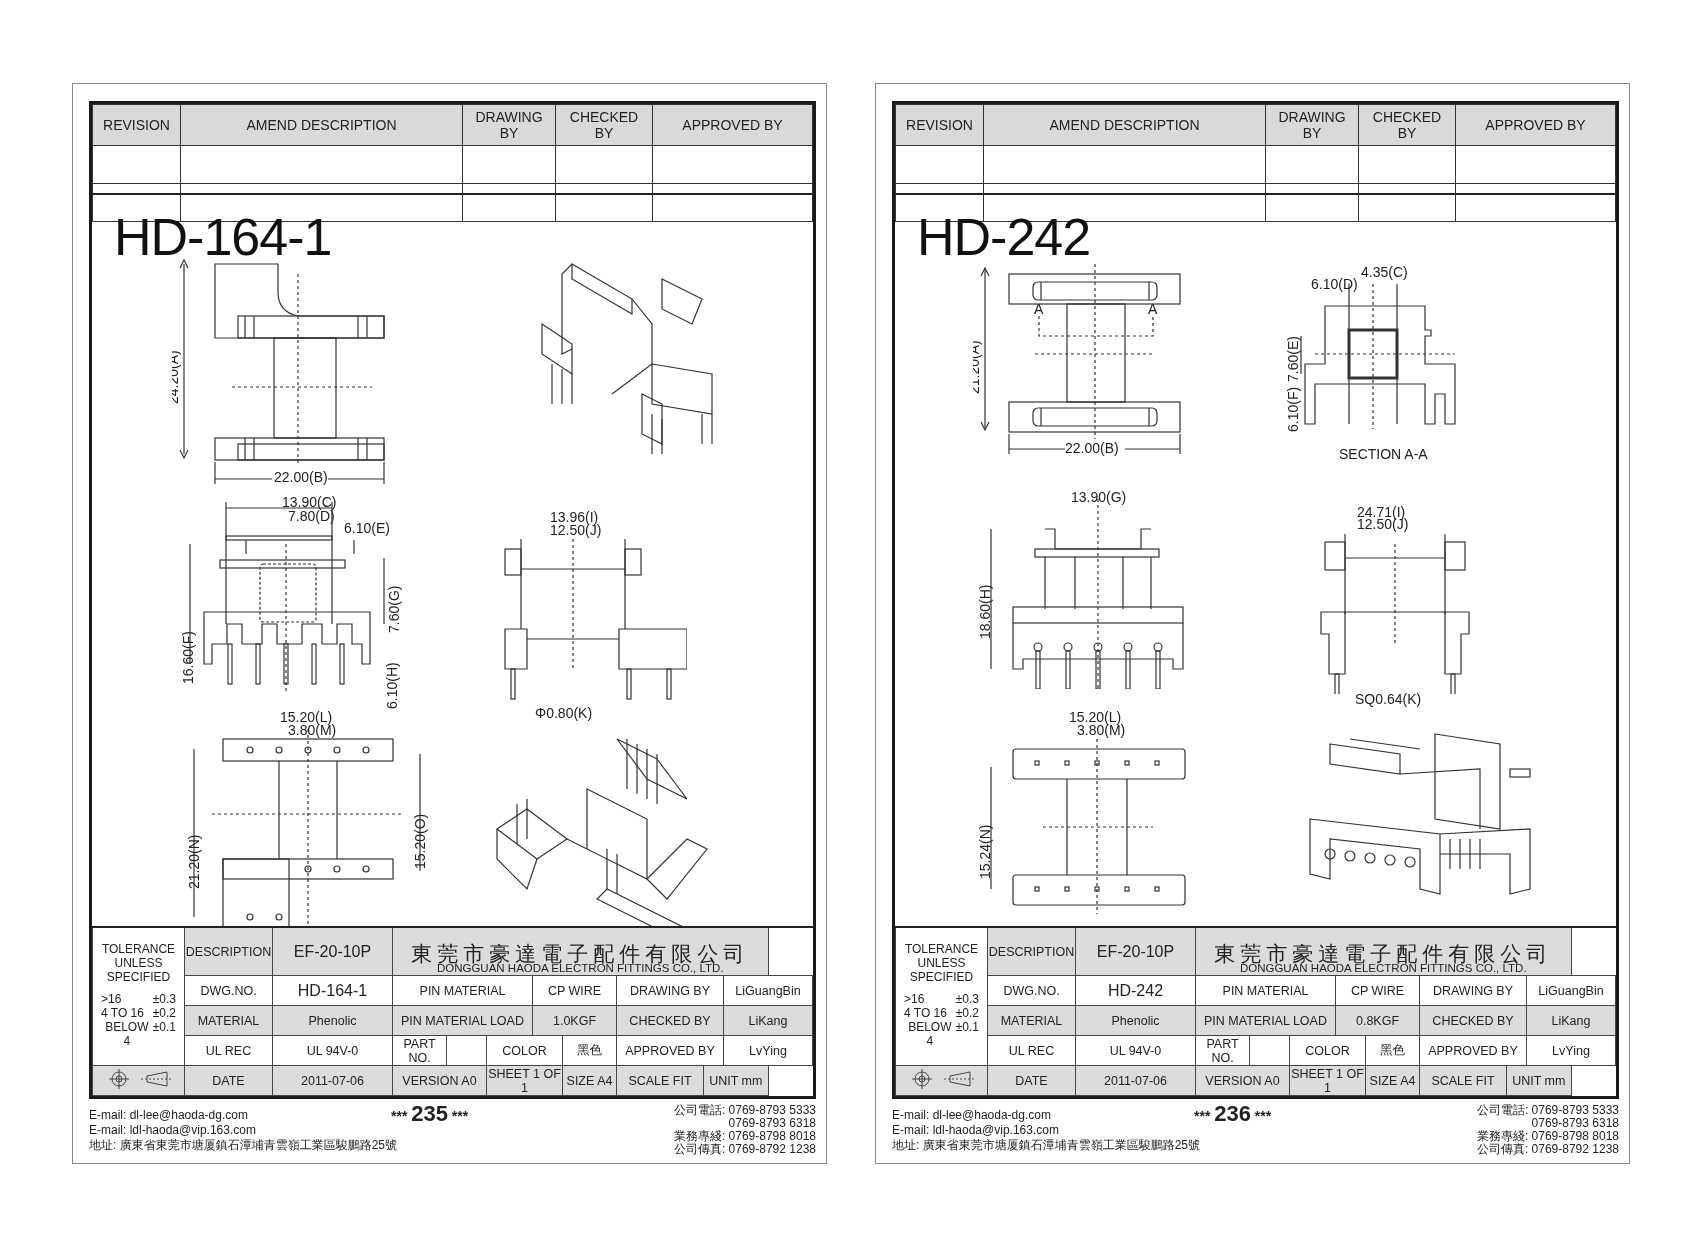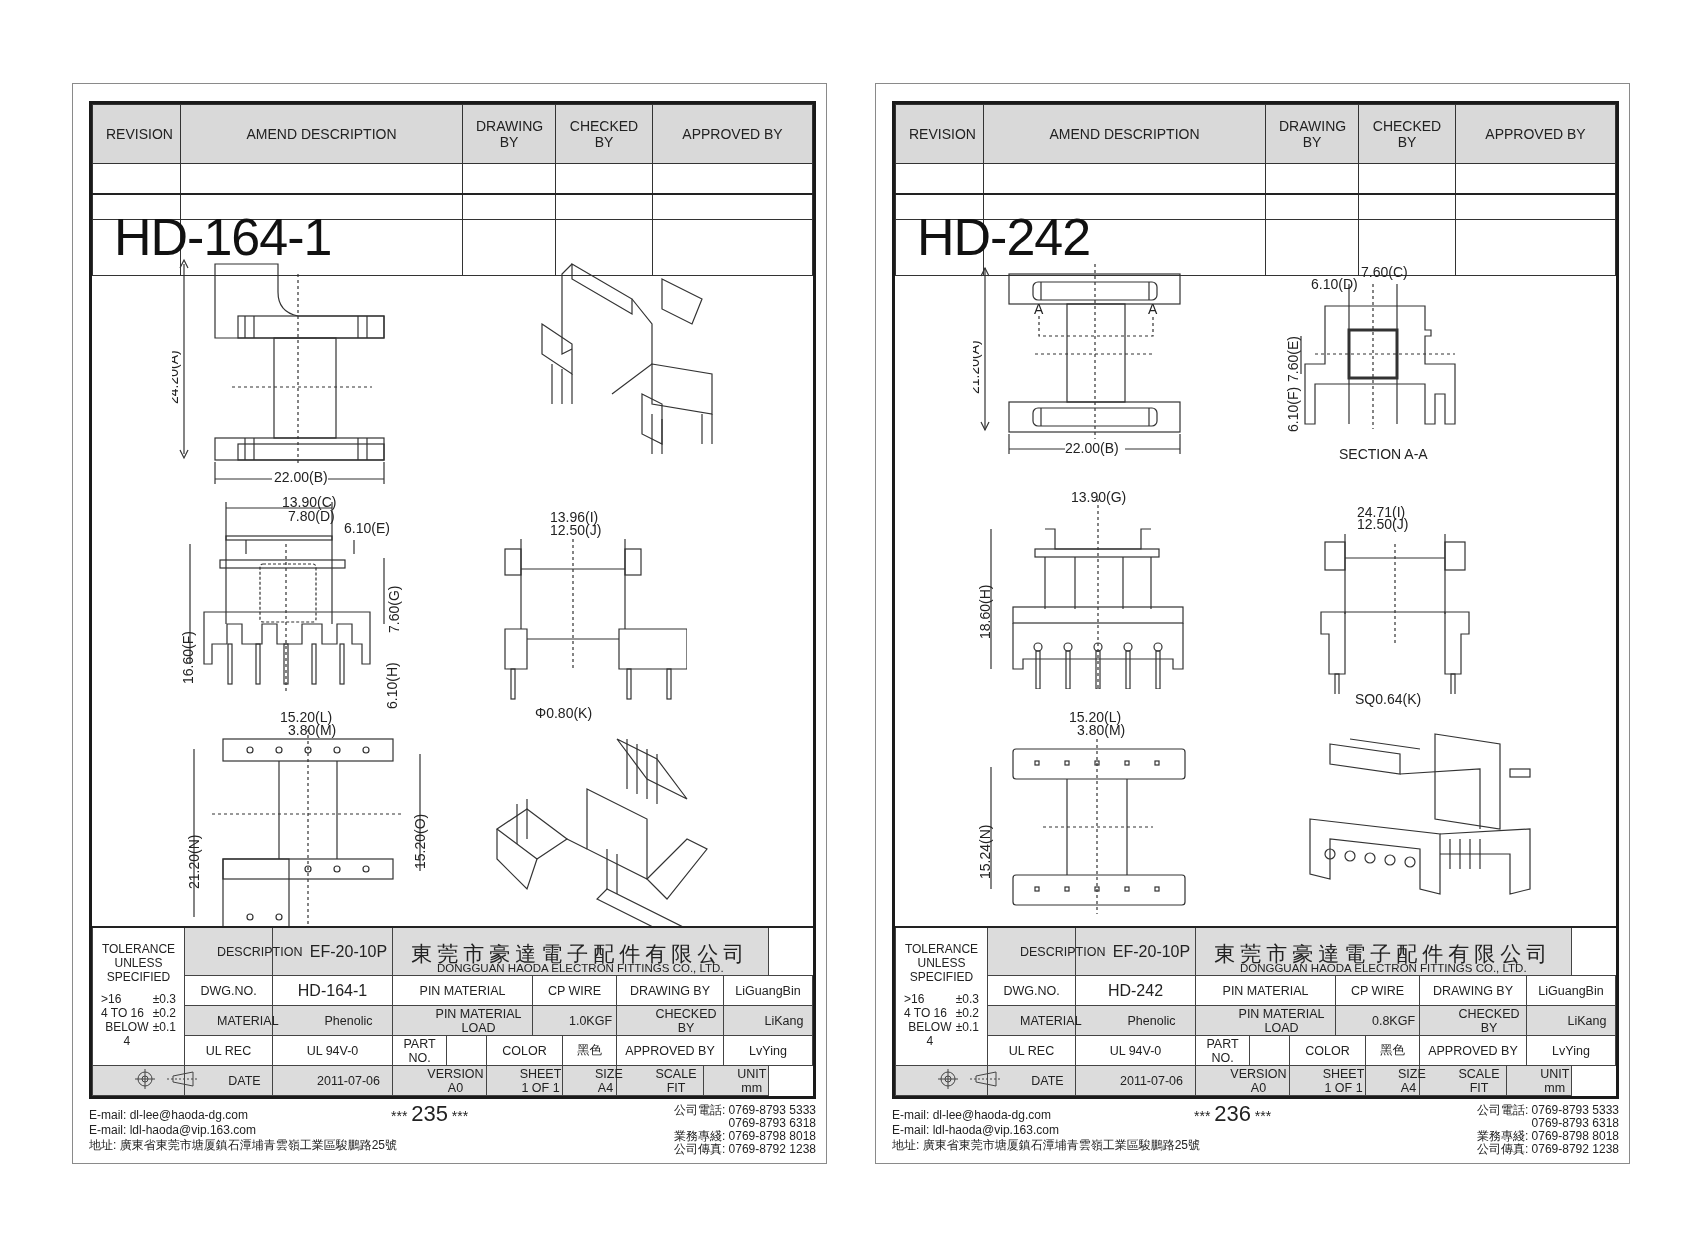--- a/index.html
+++ b/index.html
@@ -3,41 +3,41 @@
 <meta charset="utf-8">
 <style>
   html,body{margin:0;padding:0;background:#fff;}
   body{width:1701px;height:1240px;position:relative;overflow:hidden;font-family:"Liberation Sans","DejaVu Sans",sans-serif;color:#222;}
   .sheet{position:absolute;top:83px;width:755px;height:1081px;border:1.5px solid #8a8a8a;box-sizing:border-box;background:#fff;}
   .sheet.left{left:72px;}
   .sheet.right{left:875px;}
   .frame{position:absolute;left:16px;top:17px;width:727px;height:998px;border:3px solid #1a1a1a;box-sizing:border-box;}
   
   .rev{position:absolute;left:0;top:0;width:100%;border-collapse:collapse;table-layout:fixed;}
-  .rev td{border:1px solid #333;height:29px;font-size:14px;text-align:center;padding:13px;}
+  .rev td{border:1px solid #333;height:29px;font-size:14px;text-align:center;padding:4px;}
   .rev tr.hdr td{background:#d9d9d9;height:28px;}
   .rev tr.blank td{height:29px;}
   .rev-bottom{position:absolute;left:0;top:89px;width:100%;border-top:2px solid #222;}
   .title{position:absolute;left:22px;top:103px;font-size:52px;color:#111;letter-spacing:-1px;}
   .draw{position:absolute;}
   .draw svg{display:block;}
   .dim{font-size:14px;fill:#222;font-family:"Liberation Sans",sans-serif;}
   
   .tb{position:absolute;left:0;bottom:0;width:100%;border-collapse:collapse;table-layout:fixed;border-top:2px solid #222;}
   .tb td{border:1px solid #444;font-size:12.5px;text-align:center;padding:0;height:29px;}
-  .tb .g{background:#dcdcdc;padding-left:32px;}
+  .tb .g{background:#dcdcdc;}
   .tb .big{font-size:16px;}
   .tb .tol{font-size:12px;line-height:14px;background:#fff;vertical-align:top;padding-top:14px;}
   .tb .co{background:#dcdcdc;line-height:14px;}
   .co-cn{font-size:21px;letter-spacing:5px;display:block;margin-top:19px;}
   .co-en{font-size:11.5px;display:block;}
   .tolrow{display:flex;justify-content:space-between;padding:0 8px;}
   .footer{position:absolute;left:16px;top:1024px;width:727px;height:54px;font-size:12px;line-height:15px;}
   .f-left{position:absolute;left:0;top:0;}
-  .f-page{position:absolute;left:302px;top:-2px;font-size:14px;}
+  .f-page{position:absolute;left:302px;top:-2px;font-size:14px;font-weight:bold;}
   .f-page .num{font-size:22px;}
   .f-right{position:absolute;right:0;top:-4px;text-align:right;font-size:12px;line-height:13px;}
 </style>
 </head>
 <body>
 
 <div class="sheet left">
   <div class="frame">
     <table class="rev">
       <colgroup>
@@ -400,21 +400,21 @@
         <line x1="36" y1="185" x2="92" y2="185"></line>
           <line x1="152" y1="185" x2="207" y2="185"></line>
         <text class="dim" stroke="none" x="61" y="50">A</text>
         <text class="dim" stroke="none" x="175" y="50">A</text>
         <text class="dim" x="0" y="0" transform="translate(6,130) rotate(-90)" stroke="none">21.20(A)</text>
       </svg>
       <div style="position:absolute;left:92px;top:176px;font-size:14px;">22.00(B)</div>
     </div>
 
     <div class="draw" style="left:400px;top:160px;">
-      <div style="position:absolute;left:66px;top:0;font-size:14px;">7.60(C)</div>
+      <div style="position:absolute;left:66px;top:0;font-size:14px;">4.35(C)</div>
       <div style="position:absolute;left:16px;top:12px;font-size:14px;">6.10(D)</div>
       <svg width="200" height="180" viewBox="0 0 200 180" stroke="#333" fill="none" stroke-width="1.2">
         <path d="M30 42 H130 V66 H136 V72 H130 V100 H160 V160 H150 V130 H140 V160 H130 V120 H20 V160 H10 V100 H30 Z"></path>
         <rect x="54" y="66" width="48" height="48" stroke-width="3"></rect>
         <line x1="54" y1="20" x2="54" y2="160"></line>
           <line x1="102" y1="20" x2="102" y2="160"></line>
         <line x1="78" y1="20" x2="78" y2="165" stroke-dasharray="3,3"></line>
         <line x1="20" y1="90" x2="160" y2="90" stroke-dasharray="3,3"></line>
         <line x1="6" y1="72" x2="6" y2="110"></line>
       </svg>

